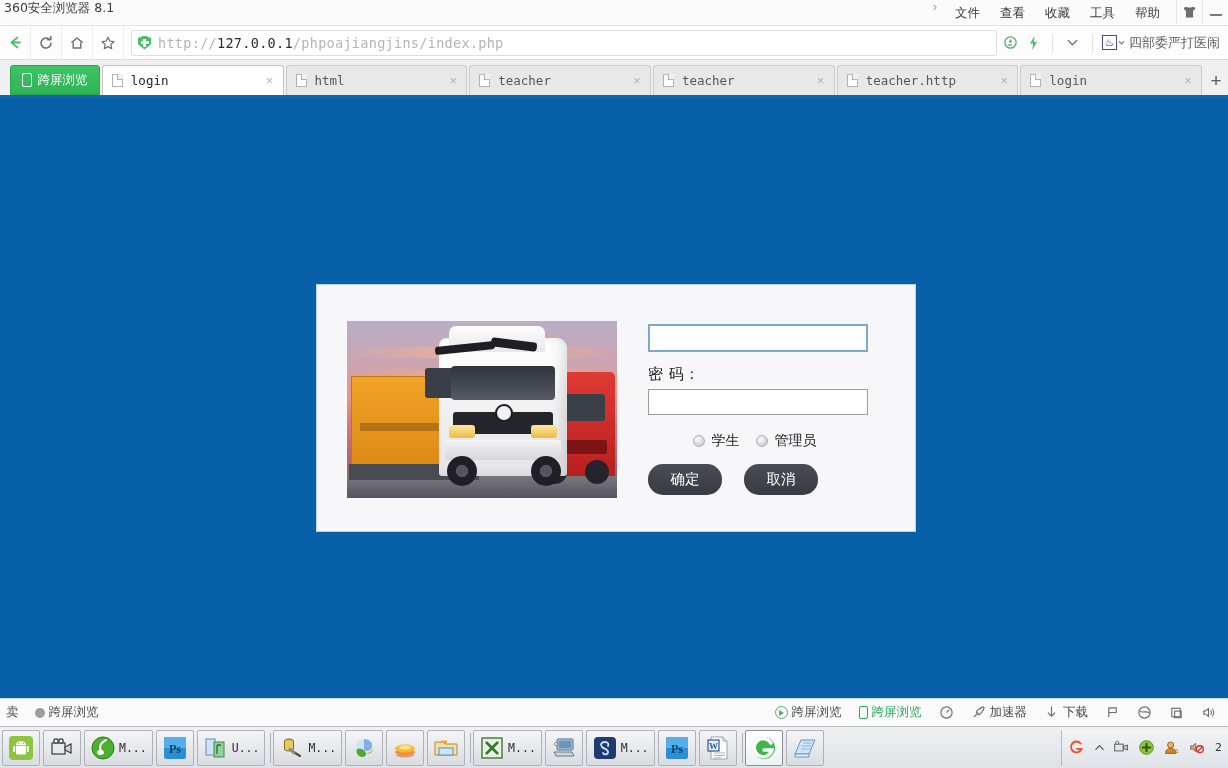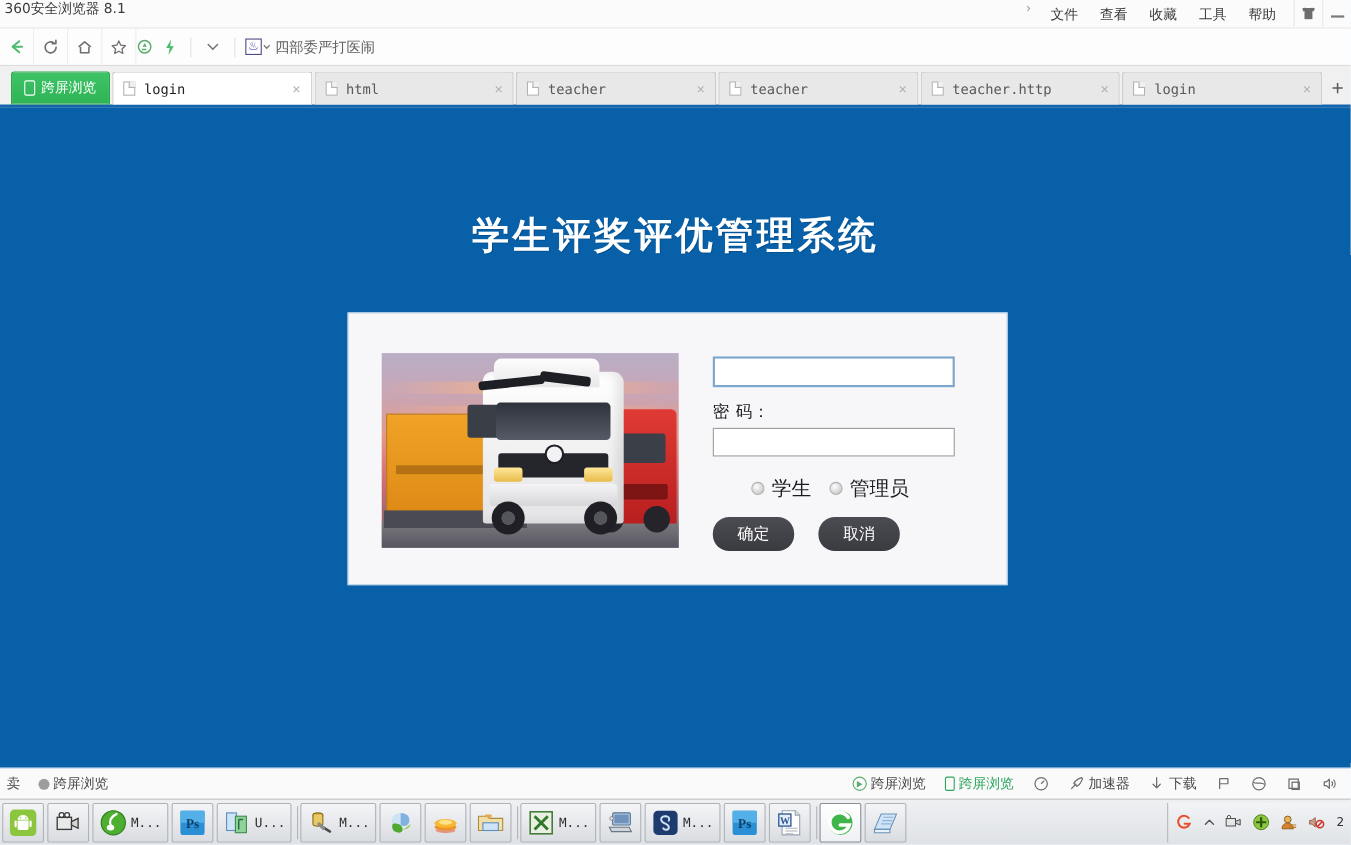--- a/index.html
+++ b/index.html
@@ -265,21 +265,21 @@
   .radio-row {
     display: flex; align-items: center; justify-content: center;
     gap: 7px; margin-top: 17px;
   }
   .radio-dot {
     width: 12px; height: 12px; border-radius: 50%;
     background: radial-gradient(circle at 38% 34%, #fdfdfd, #d3d3d3 65%, #b6b6b6);
     border: 1px solid #b0b0b0; flex: none;
   }
   .radio-label {
-    font-family: Liberation Serif, serif; font-size: 18px; color: #1d1d1d;
+    font-family: Liberation Serif, serif; font-size: 14px; color: #1d1d1d;
     margin-right: 9px;
   }
   .btn-row { display: flex; gap: 22px; margin-top: 14px; }
   .btn {
     width: 74px; height: 31px; border-radius: 15px;
     background: linear-gradient(180deg,#4b4b53,#3a3a41);
     color: #ffffff; font-family: Liberation Serif, serif; font-size: 14.5px;
     display: flex; align-items: center; justify-content: center; border: none;
     cursor: pointer;
   }
@@ -386,20 +386,24 @@
         <path d="M2.5 7.6 L8 3 L13.5 7.6" fill="none" stroke="#6f6f6f" stroke-width="1.4" stroke-linejoin="round"></path>
         <path d="M4.2 7.5 V13 H11.8 V7.5" fill="none" stroke="#6f6f6f" stroke-width="1.4" stroke-linejoin="round"></path>
       </svg>
     </div>
     <div class="nav-btn">
       <svg width="16" height="16" viewBox="0 0 16 16">
         <path d="M8 2.2 L9.8 6.1 L14 6.6 L10.9 9.5 L11.7 13.6 L8 11.6 L4.3 13.6 L5.1 9.5 L2 6.6 L6.2 6.1 Z" fill="none" stroke="#6f6f6f" stroke-width="1.2" stroke-linejoin="round"></path>
       </svg>
     </div>
 
+    <div class="addr-field">
+      <span class="shield"></span>
+      <span class="url"><span>http://</span><span class="host">127.0.0.1</span><span>/phpoajiangjins/index.php</span></span>
+    </div>
 
     <div class="addr-icons">
       <svg width="15" height="15" viewBox="0 0 16 16">
         <circle cx="8" cy="8" r="6" fill="none" stroke="#5aab6e" stroke-width="1.4"></circle>
         <path d="M8 4.3 L10 8 L6 8 Z" fill="#5aab6e"></path>
         <path d="M5.2 10.6 L9.6 10.6" stroke="#5aab6e" stroke-width="1.4"></path>
       </svg>
       <svg width="13" height="16" viewBox="0 0 13 16">
         <path d="M7.6 1 L3 8.6 H6.2 L5.2 15 L10 7.1 H6.8 Z" fill="#4cbb6c"></path>
       </svg>
@@ -454,21 +458,20 @@
     </div>
     <div class="tab normal">
       <span class="doc-icon"></span>
       <span class="tab-label">login</span>
       <span class="tab-close">×</span>
     </div>
     <div class="newtab">+</div>
   </div>
 
   <div class="page">
-    <div class="page-title">学生评奖评优管理系统</div>
 
     <div class="login-card">
       <div class="card-inner">
 
         <div class="truck-photo">
           <div class="sky-streak s1"></div>
           <div class="sky-streak s2"></div>
           <div class="sky-streak s3"></div>
           <div class="ground"></div>
           <div class="truck-red">

